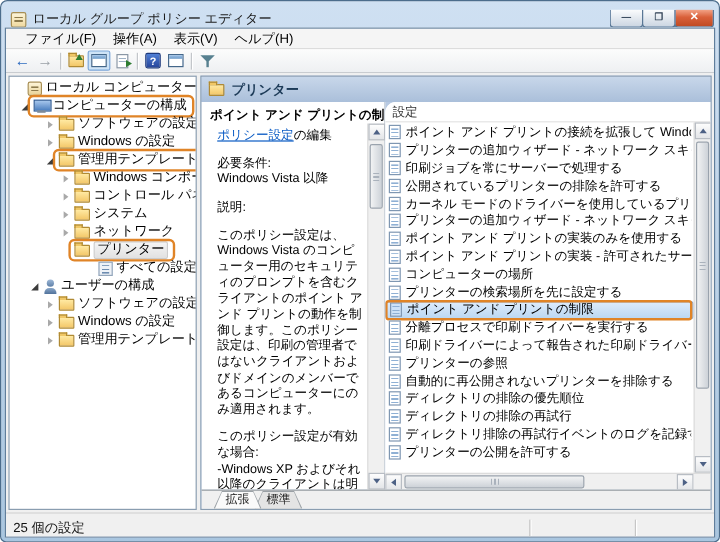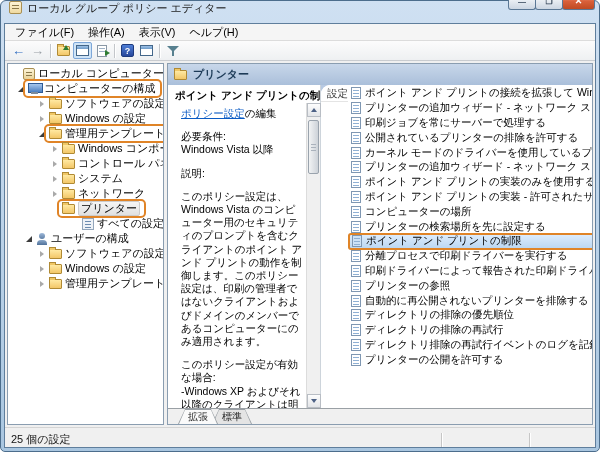--- a/index.html
+++ b/index.html
@@ -3,35 +3,35 @@
 <meta charset="utf-8">
 <style>
   * { margin:0; padding:0; box-sizing:border-box; }
   html,body { font-family:"Liberation Sans", sans-serif; }
   body { width:600px; height:452px; background:#fff; overflow:hidden; }
 
   
   .win { position:relative; width:600px; height:452px;
     background:linear-gradient(#cfe0f2,#a9c6e0);
     border:1px solid #4c6d8c; border-radius:6px 6px 5px 5px; }
-  .titlebar { position:absolute; top:0; left:0; right:0; height:22px; display:flex; align-items:flex-start; padding:0 4px 0 8px; }
+  .titlebar { position:absolute; top:0; left:0; right:0; height:22px; display:flex; align-items:flex-end; padding:0 4px 0 8px; }
   .title-icon { width:13px; height:13px; background:linear-gradient(#fdf4d7,#efd9a0); border:1px solid #a98f52; border-radius:2px; position:relative; margin-right:5px; flex:none; }
   .title-icon::after { content:""; position:absolute; left:2px; right:2px; top:3px; height:6px;
     background:repeating-linear-gradient(#8c7a4c 0 1px, transparent 1px 3px); }
   .title-text { font-size:11px; color:#1b1b1b; white-space:nowrap; flex:1; }
   .winbtns { display:flex; margin-left:auto; margin-top:-6px; }
   .wbtn { width:28px; height:15px; border:1px solid #5a7795; border-top:none; border-radius:0 0 3px 3px; margin-left:-1px;
     background:linear-gradient(#fbfcfd,#ccd6e2); color:#2b3d51; font-size:8px; line-height:13px; text-align:center; font-weight:bold; }
   .wbtn.close { width:33px; background:linear-gradient(#f3a488,#d9603a 45%,#c04a22); color:#fff; font-size:9px; }
 
   
   .client { position:absolute; top:22px; left:3px; right:3px; bottom:3px;
     background:#f0f0f0; border:1px solid #5f7e9c; display:flex; flex-direction:column; }
 
-  .menubar { height:17px; background:#f5f5f5; border-bottom:1px solid #dcdcdc; display:flex; align-items:center; padding-left:3px; }
+  .menubar { height:17px; background:#f5f5f5; border-bottom:1px solid #dcdcdc; display:flex; align-items:center; padding-left:9px; }
   .menu-item { font-size:11px; color:#000; padding:1px 7px; white-space:nowrap; }
 
   .toolbar { height:20px; background:linear-gradient(#fcfcfc,#eef0f2); border-bottom:1px solid #c9ccd0; display:flex; align-items:center; padding-left:4px; }
   .tb-btn { width:19px; height:17px; display:flex; align-items:center; justify-content:center; border:1px solid transparent; border-radius:2px; }
   .tb-btn.pressed { background:#cfe4f7; border-color:#7da7d9; }
   .tb-sep { width:1px; height:14px; background:#c3c6ca; margin:0 3px; box-shadow:1px 0 0 #fff; }
   .tbi { display:block; position:relative; }
   .i-back, .i-forward { font-size:13px; font-weight:bold; color:#2f6cc0; line-height:12px; }
   .tb-btn.disabled .i-forward { color:#9aa0a6; }
   .i-up-folder { width:13px; height:10px; background:linear-gradient(#ffe9a2,#f3c768); border:1px solid #b08a34; border-radius:1px; }
@@ -108,21 +108,21 @@
   .vthumb { position:absolute; left:1px; width:11px; background:linear-gradient(90deg,#f2f3f4,#cdd2d8); border:1px solid #9aa3ad; border-radius:2px; }
   .htrack { flex:1; height:14px; position:relative; }
   .hthumb { position:absolute; top:1px; height:11px; background:linear-gradient(#f2f3f4,#cdd2d8); border:1px solid #9aa3ad; border-radius:2px; }
   .grip-v { position:absolute; left:2px; right:2px; top:50%; height:7px; margin-top:-3px;
     background:repeating-linear-gradient(#aab2bc 0 1px, transparent 1px 3px); }
   .grip-h { position:absolute; top:2px; bottom:2px; left:50%; width:7px; margin-left:-3px;
     background:repeating-linear-gradient(90deg,#aab2bc 0 1px, transparent 1px 3px); }
   .corner { width:14px; height:14px; flex:none; background:#f0f0f0; }
 
   
-  .listcol { flex:1; min-width:0; background:#fff; border-top-left-radius:9px; display:flex; flex-direction:row; overflow:hidden; }
+  .listcol { flex:1; min-width:0; background:#fff; border-top-left-radius:9px; display:flex; flex-direction:column; overflow:hidden; }
   .col-header { height:17px; flex:none; font-size:10.5px; color:#333; padding:2px 0 0 6px; border-bottom:1px solid #e4e4e4; background:#fff; }
   .list-body { flex:1; display:flex; min-height:0; }
   .listrows { flex:1; min-width:0; overflow:hidden; padding-top:1px; }
   .lrow { height:14.8px; display:flex; align-items:center; gap:4px; padding:0 2px 0 3px; position:relative; white-space:nowrap; }
   .lrow-label { font-size:10.5px; color:#000; overflow:hidden; text-overflow:clip; }
   .doc-ico { width:10px; height:12px; flex:none; background:#fff; border:1px solid #7f97b2; position:relative; }
   .doc-ico::after { content:""; position:absolute; left:1px; right:1px; top:2px; height:7px;
     background:repeating-linear-gradient(#8fb0d4 0 1px, transparent 1px 3px); }
   .lrow.sel { background:linear-gradient(#dcebfc,#bcd8f2); border:1px solid #84acdd; border-radius:2px; }
   .lrow.sel .doc-ico { background:#cde2f7; }

